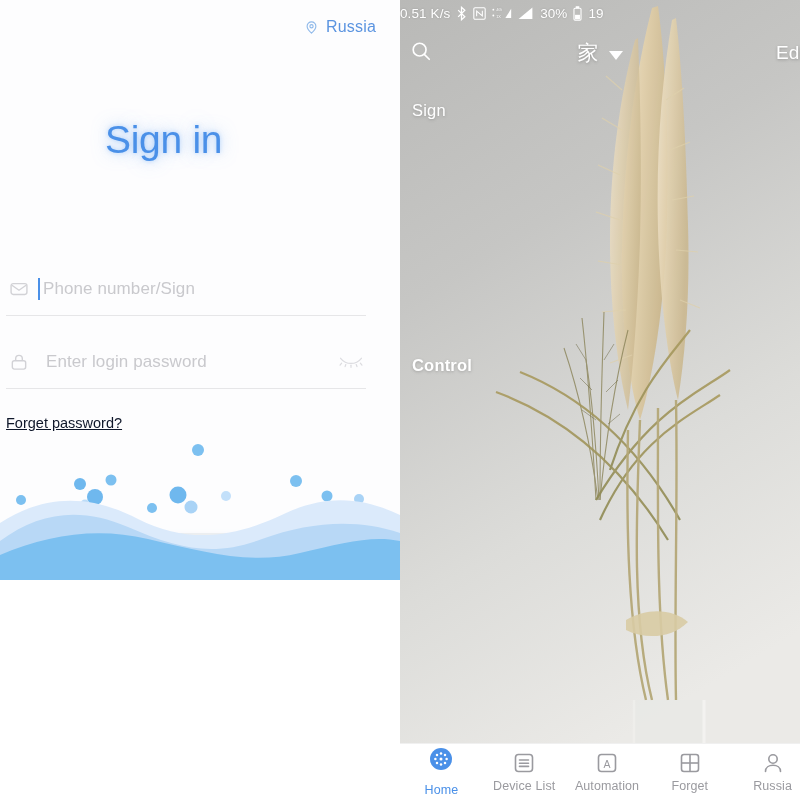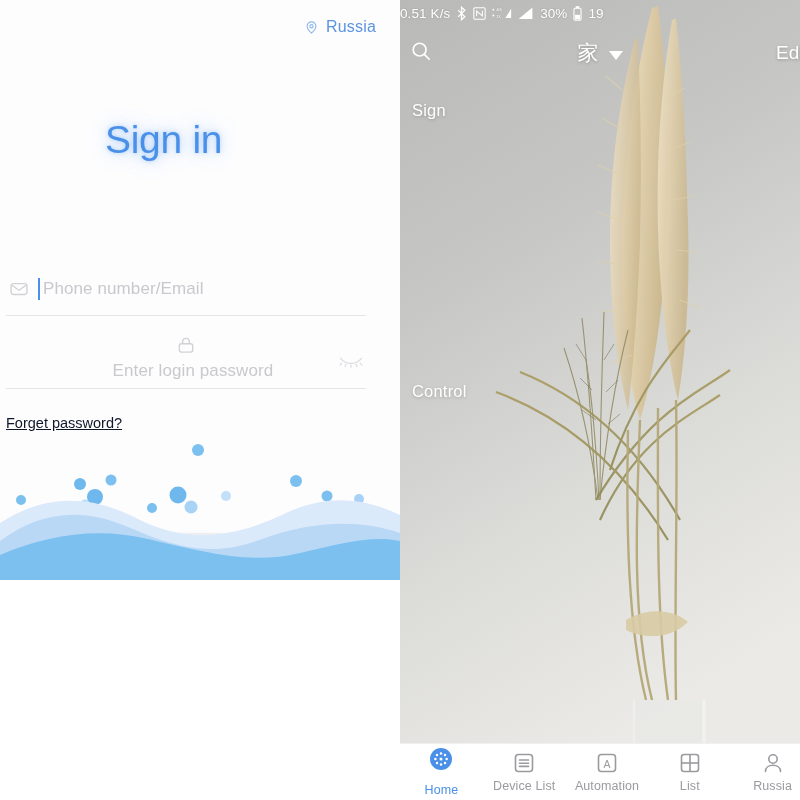--- a/index.html
+++ b/index.html
@@ -41,21 +41,21 @@
   }
 
   .form { position:absolute; top:262px; left:0; width:400px; }
   .field {
     position:relative;
     margin:0 34px 0 6px;
     height:54px;
     display:flex; align-items:center;
     border-bottom:1px solid #e6e6e8;
   }
-  .field + .field { margin-top:19px;flex-direction:column; }
+  .field + .field { margin-top:19px; }
   .field-icon { width:26px; flex:0 0 26px; display:flex; justify-content:center; }
   .caret {
     width:2px; height:22px; background:#4a90e8;
     margin-left:6px; flex:0 0 2px;
   }
   .field-text {
     font-size:17px; color:#c9c9cd; letter-spacing:.1px;
     margin-left:3px;
   }
   .field .field-text.pad { margin-left:14px; }
@@ -123,21 +123,21 @@
     text-shadow:0 1px 3px rgba(80,80,80,.4);
   }
 
   .section-label {
     position:absolute; left:12px;
     font-size:16.5px; color:#ffffff; letter-spacing:.2px;
     text-shadow:0 1px 3px rgba(90,90,90,.35);
   }
 
   #info-label { top:101px; }
-  #control-label { top:382px; }
+  #control-label { top:356px;font-weight:bold; }
 
   .bottom-nav {
     position:absolute; left:0; bottom:0; width:400px; height:57px;
     background:#ffffff;
     display:flex; align-items:center;
     border-top:1px solid #f0f0f0;
   }
   .nav-item {
     flex:1 1 0;
     display:flex; flex-direction:column; align-items:center; justify-content:center;
@@ -173,21 +173,21 @@
     <div class="form">
 
       <div class="field">
         <span class="field-icon">
           <svg width="20" height="20" viewBox="0 0 24 24" fill="none" stroke="#d2d2d6" stroke-width="1.7">
             <rect x="2.5" y="5.5" width="19" height="13" rx="2.5"></rect>
             <path d="M3.5 7.5l8.5 6 8.5-6"></path>
           </svg>
         </span>
         <span class="caret"></span>
-        <span class="field-text">Phone number/Email</span>
+        <span class="field-text">Phone number/Sign</span>
       </div>
 
       <div class="field">
         <span class="field-icon">
           <svg width="20" height="20" viewBox="0 0 24 24" fill="none" stroke="#d2d2d6" stroke-width="1.7">
             <rect x="4" y="10.5" width="16" height="10" rx="2.5"></rect>
             <path d="M8 10.5V8a4 4 0 0 1 8 0v2.5"></path>
           </svg>
         </span>
         <span class="field-text pad">Enter login password</span>
@@ -416,21 +416,21 @@
       </div>
 
       <div class="nav-item">
         <span>
           <svg class="nav-icon" viewBox="0 0 24 24" fill="none" stroke="#9a9a9f" stroke-width="1.6">
             <rect x="3.5" y="3.5" width="17" height="17" rx="2.5"></rect>
             <path d="M12 3.5v17"></path>
               <path d="M3.5 12h17"></path>
           </svg>
         </span>
-        <span class="nav-label">List</span>
+        <span class="nav-label">Forget</span>
       </div>
 
       <div class="nav-item">
         <span>
           <svg class="nav-icon" viewBox="0 0 24 24" fill="none" stroke="#9a9a9f" stroke-width="1.6" stroke-linecap="round">
             <circle cx="12" cy="8" r="4.2"></circle>
             <path d="M4.5 20.5c0-4 3.4-6.2 7.5-6.2s7.5 2.2 7.5 6.2"></path>
           </svg>
         </span>
         <span class="nav-label">Russia</span>

